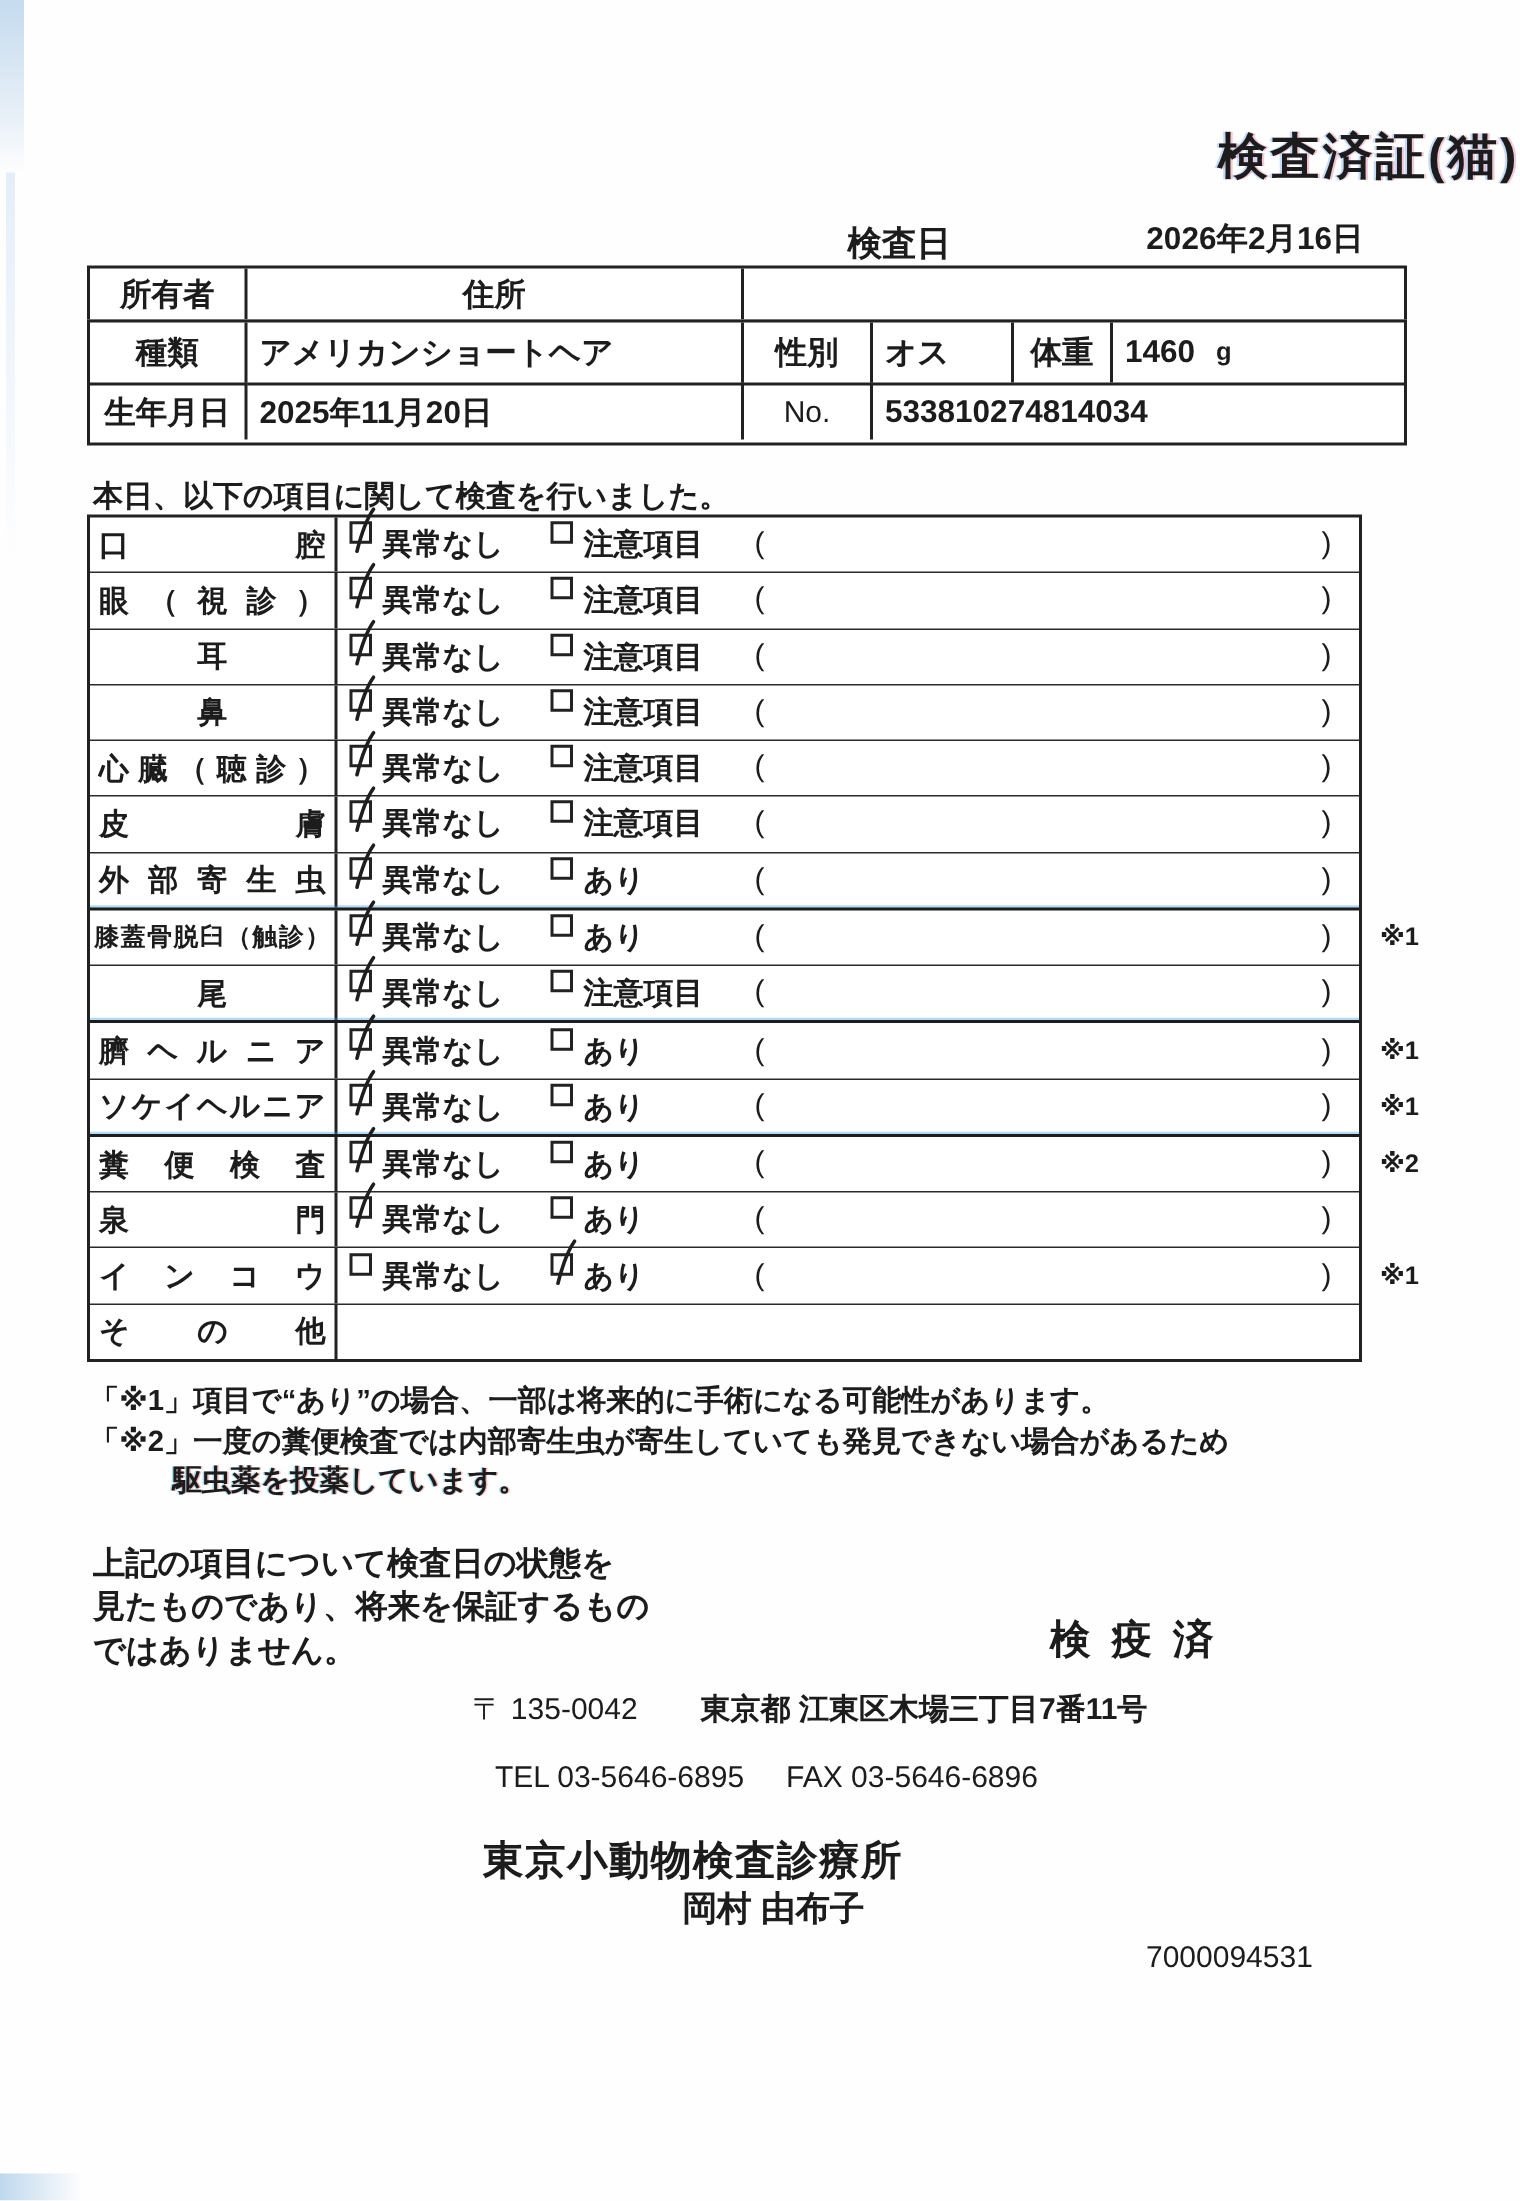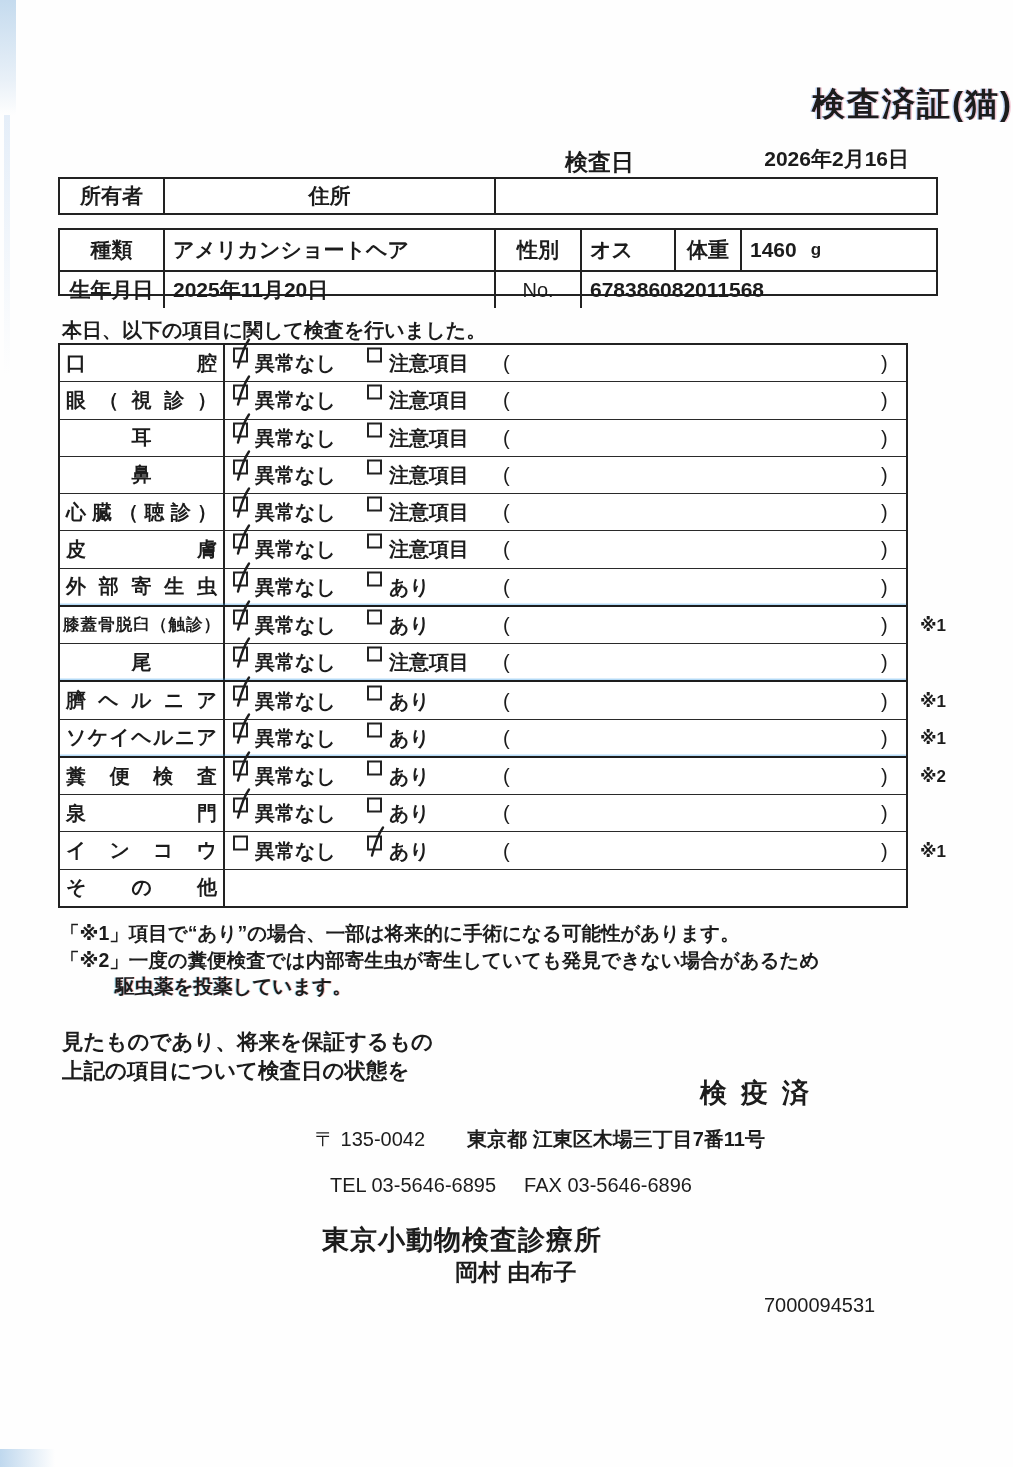--- a/index.html
+++ b/index.html
@@ -29,21 +29,21 @@
   .gridtable .cell{
     box-sizing:border-box;display:flex;align-items:center;
     font-size:21px;padding:12px 8px;overflow:hidden;white-space:nowrap;
   }
   .cell.lab{justify-content:center;font-weight:bold;}
   .cell.val{justify-content:flex-start;font-weight:bold;}
   .bR{border-right:2px solid #222;}
   .bT{border-top:2px solid #222;}
 
   #owner-table{top:177px;height:38px;display:grid;grid-template-columns:105px 331px 86px 354px;}
-  #info-table{top:228px;height:68px;display:grid;
+  #info-table{top:213px;height:84px;display:grid;
     grid-template-columns:105px 331px 86px 94px 66px 194px;
     grid-template-rows:40px 38px;}
   #cell-no-label{grid-column:3/4;justify-content:center;font-weight:normal;font-size:20px;}
   #cell-no-value{grid-column:4/7;}
   .weight-cell{justify-content:flex-end;border-radius:20px;}
   .weight-unit{font-size:17px;margin-left:14px;margin-right:10px;font-weight:bold;}
 
   .intro-line{left:62px;top:317px;font-size:20px;font-weight:bold;}
 
   
@@ -111,21 +111,21 @@
   <div class="cell lab bR">性別</div>
   <div class="cell val bR">オス</div>
   <div class="cell lab bR">体重</div>
   <div class="cell val weight-cell">
     <span>1460</span>
     <span class="weight-unit">g</span>
   </div>
   <div class="cell lab bR bT">生年月日</div>
   <div class="cell val bR bT">2025年11月20日</div>
   <div class="cell bR bT" id="cell-no-label">No.</div>
-  <div class="cell val bT" id="cell-no-value">678386082011568</div>
+  <div class="cell val bT" id="cell-no-value">533810274814034</div>
 </div>
 
 <div class="abs intro-line">本日、以下の項目に関して検査を行いました。</div>
 
 <div id="checklist">
     <div class="chk-row">
       <div class="chk-label">
         <span>口</span>
         <span>腔</span>
       </div>
@@ -415,22 +415,23 @@
       </div>
       <div class="chk-content"></div>
     </div>
   </div>
 
 <div class="abs footnote fn-1">「※1」項目で“あり”の場合、一部は将来的に手術になる可能性があります。</div>
 <div class="abs footnote fn-2">「※2」一度の糞便検査では内部寄生虫が寄生していても発見できない場合があるため</div>
 <div class="abs footnote fn-3">駆虫薬を投薬しています。</div>
 
 <div class="abs disclaimer">
+  <div>上記の項目について検査日の状態を</div>
   <div>見たものであり、将来を保証するもの</div>
-  <div>上記の項目について検査日の状態を</div>
+  <div>ではありません。</div>
 </div>
 
 <div class="abs stamp">検疫済</div>
 
 <div class="abs addr-line">
   <span class="postal">〒 135-0042</span><span class="street">東京都 江東区木場三丁目7番11号</span>
 </div>
 <div class="abs tel-line">
   <span>TEL 03-5646-6895</span><span class="fax">FAX 03-5646-6896</span>
 </div>

